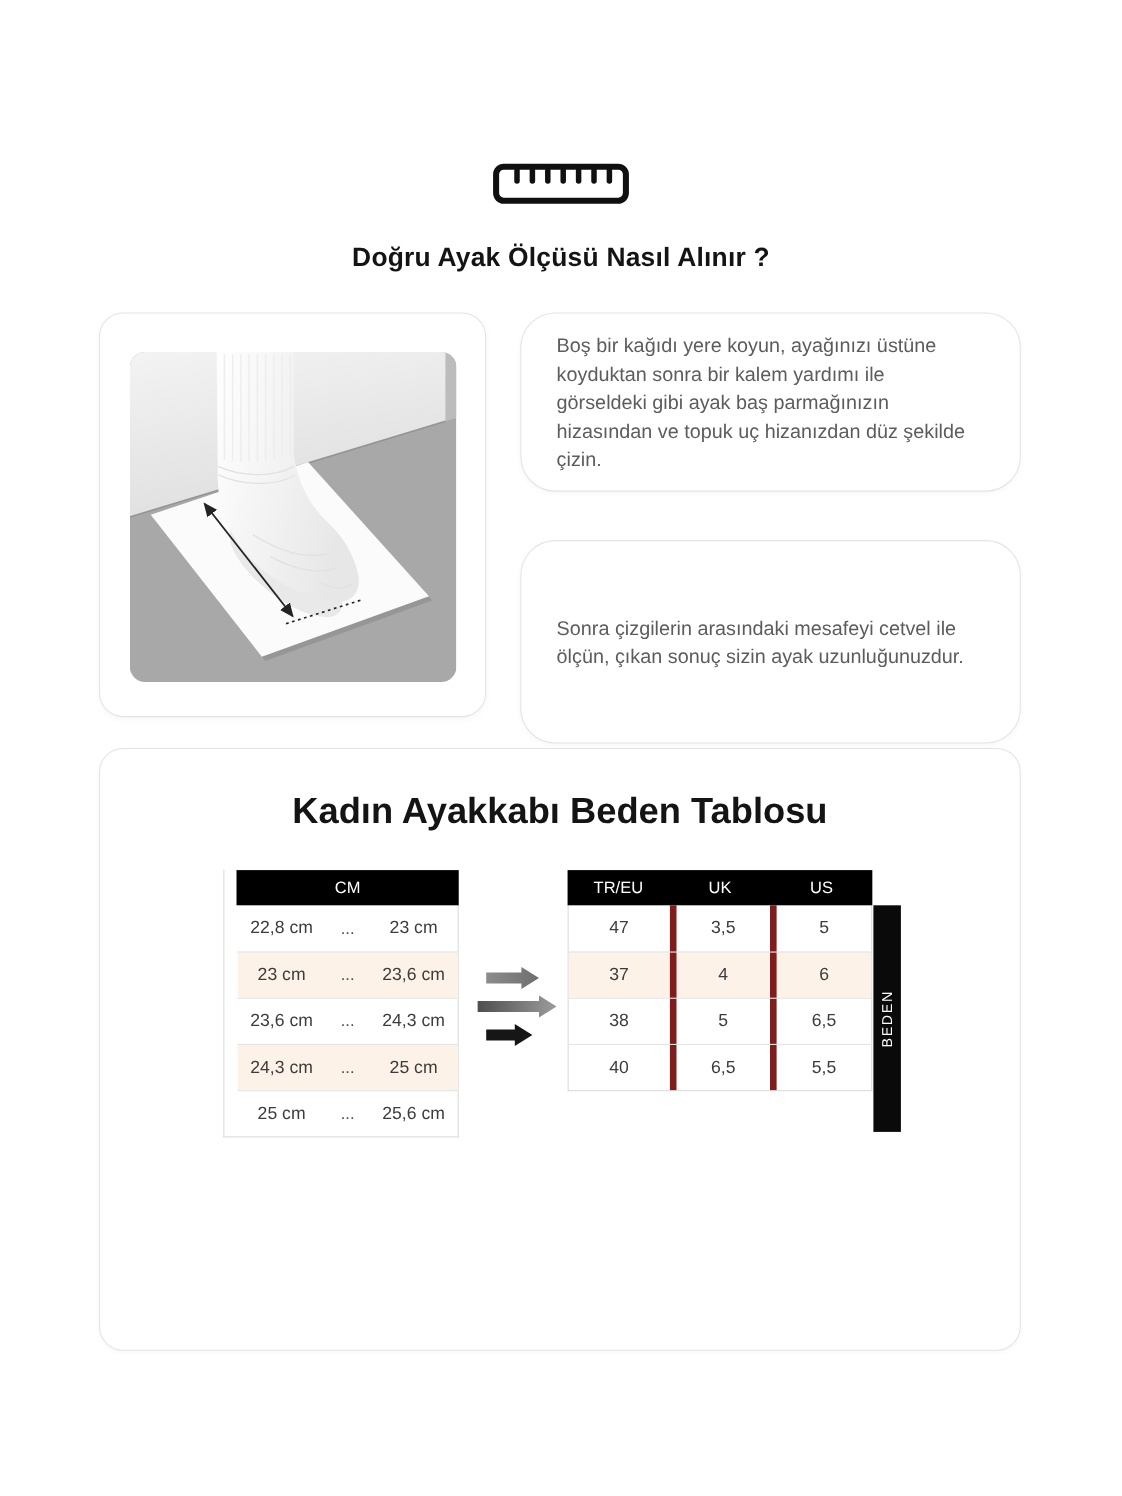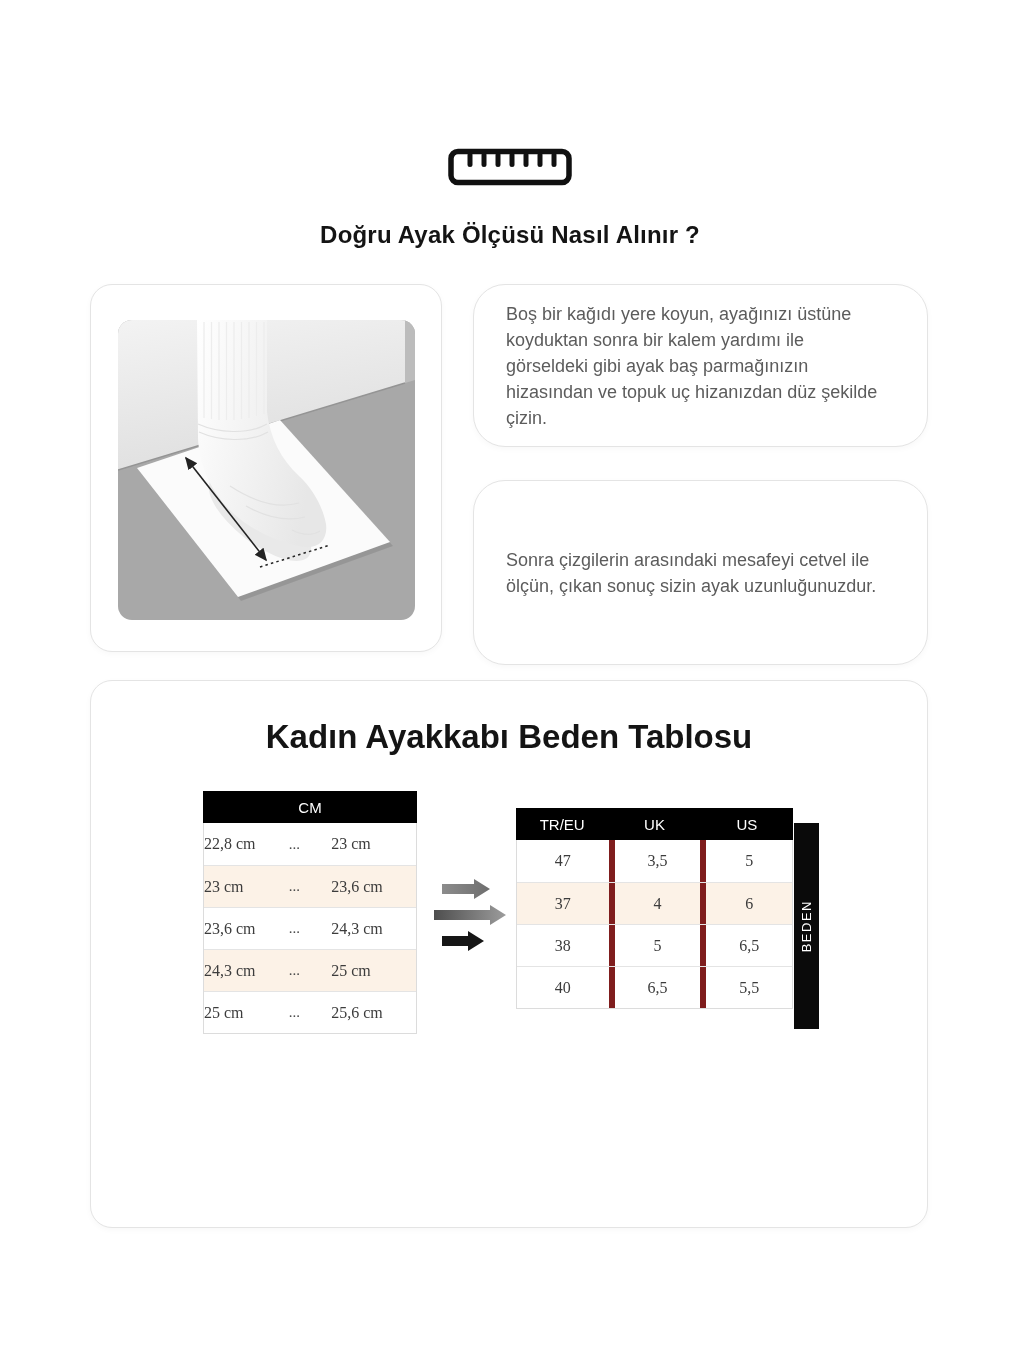--- a/index.html
+++ b/index.html
@@ -15,40 +15,40 @@
   .card { background: #fff; border: 1px solid #e4e4e4; border-radius: 22px;
           box-shadow: 0 2px 6px rgba(0,0,0,0.03); }
 
   .photo-card { position: absolute; left: 90px; top: 284px; width: 352px; height: 368px; }
   .photo-frame { position: absolute; left: 27px; top: 35px; width: 297px; height: 300px;
                  border-radius: 14px; overflow: hidden; }
   .photo-frame svg { display: block; }
 
   .info-card { position: absolute; left: 473px; width: 455px; display: flex; align-items: center; border-radius: 32px; }
   .info-card.one { top: 284px; height: 163px; }
-  .info-card.two { top: 480px; height: 185px; }
+  .info-card.two { top: 491px; height: 185px; }
   .info-card p { margin: 0; padding: 0 46px 0 32px; font-size: 18px; line-height: 26px; color: #5c5c5c; }
 
   .table-card { position: absolute; left: 90px; top: 680px; width: 838px; height: 548px; }
   .title-2 { position: absolute; top: 37px; left: 0; width: 100%; margin: 0; text-align: center;
              font-size: 33px; font-weight: 700; color: #141414; }
 
   .tbl { position: absolute; top: 110px; border: 1px solid #dcdcdc; border-top: none; background: #fff; }
   .tbl .th { height: 32px; background: #000; color: #fff; font-size: 15px; font-weight: 500;
              display: flex; align-items: center; justify-content: center; margin: 0 -1px; }
-  .trow { height: 42px; display: grid; align-items: center; text-align: left;
-          font-size: 16px; color: #3c3c3c; font-family: Liberation Serif, serif; }
+  .trow { height: 42px; display: grid; align-items: center; text-align: center;
+          font-size: 16px; color: #3c3c3c; }
   .trow + .trow { border-top: 1px solid #e4e4e4; }
   .trow.alt { background: #fcf2e7; }
 
-  .cm-tbl { left: 112px; width: 214px; }
+  .cm-tbl { left: 112px; width: 214px; padding-left: 12px; }
   .cm-tbl .trow { grid-template-columns: 40% 20% 40%; }
   .cm-tbl .dots { color: #4a4a4a; font-size: 15px; }
 
-  .size-tbl { left: 425px; width: 277px; margin-top: 17px; }
+  .size-tbl { left: 425px; width: 277px; }
   .size-tbl .th { display: grid; grid-template-columns: repeat(3, 1fr); }
   .size-tbl .th span { display: flex; align-items: center; justify-content: center; }
   .size-tbl .trow { grid-template-columns: repeat(3, 1fr); align-items: stretch; }
   .size-tbl .trow span { display: flex; align-items: center; justify-content: center; }
   .size-tbl .trow span + span { border-left: 6px solid #7f1d1d; }
 
   .beden-strip { position: absolute; left: 703px; top: 142px; width: 25px; height: 206px;
                  background: #0a0a0a; display: flex; align-items: center; justify-content: center; }
   .beden-strip span { writing-mode: vertical-rl; transform: rotate(180deg); color: #fff;
                       font-size: 13px; letter-spacing: 1.5px; font-weight: 500; }

